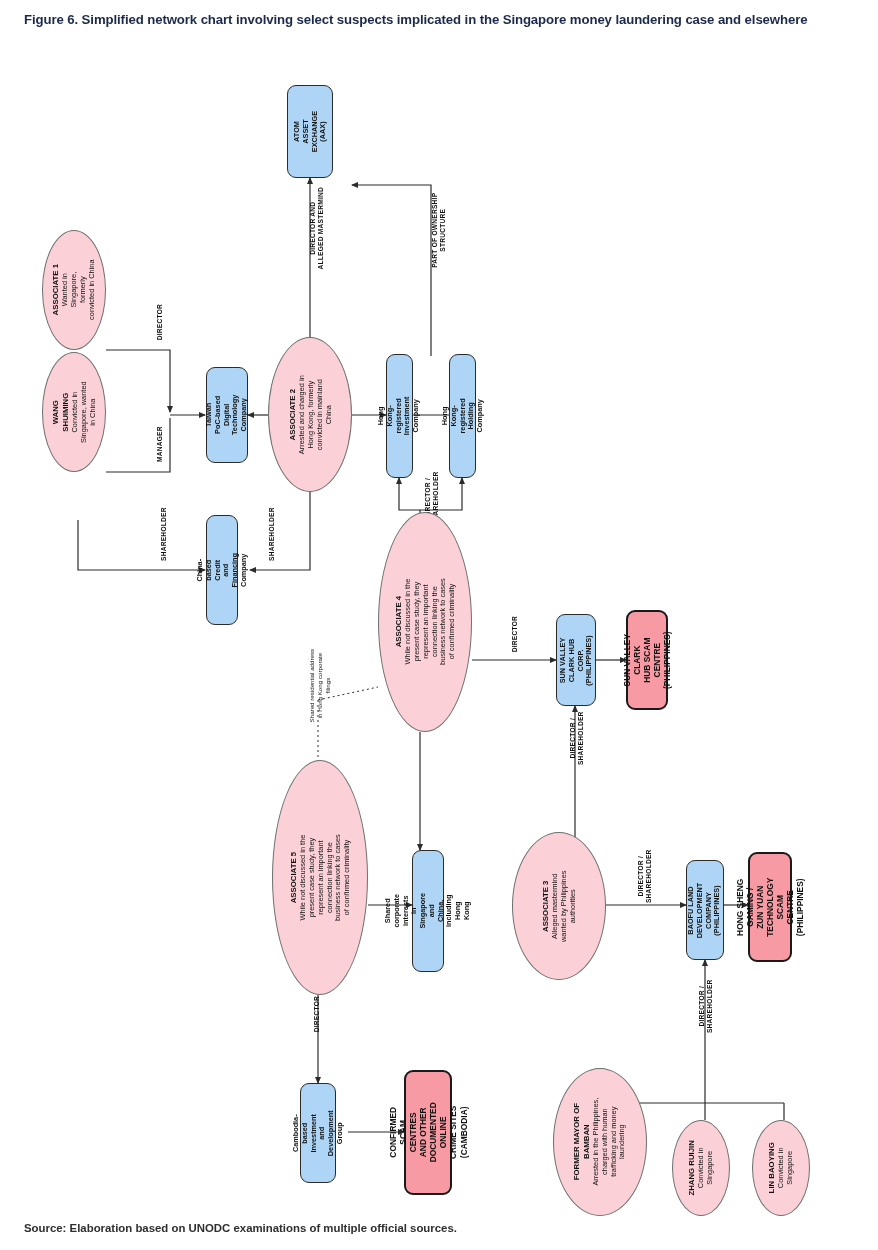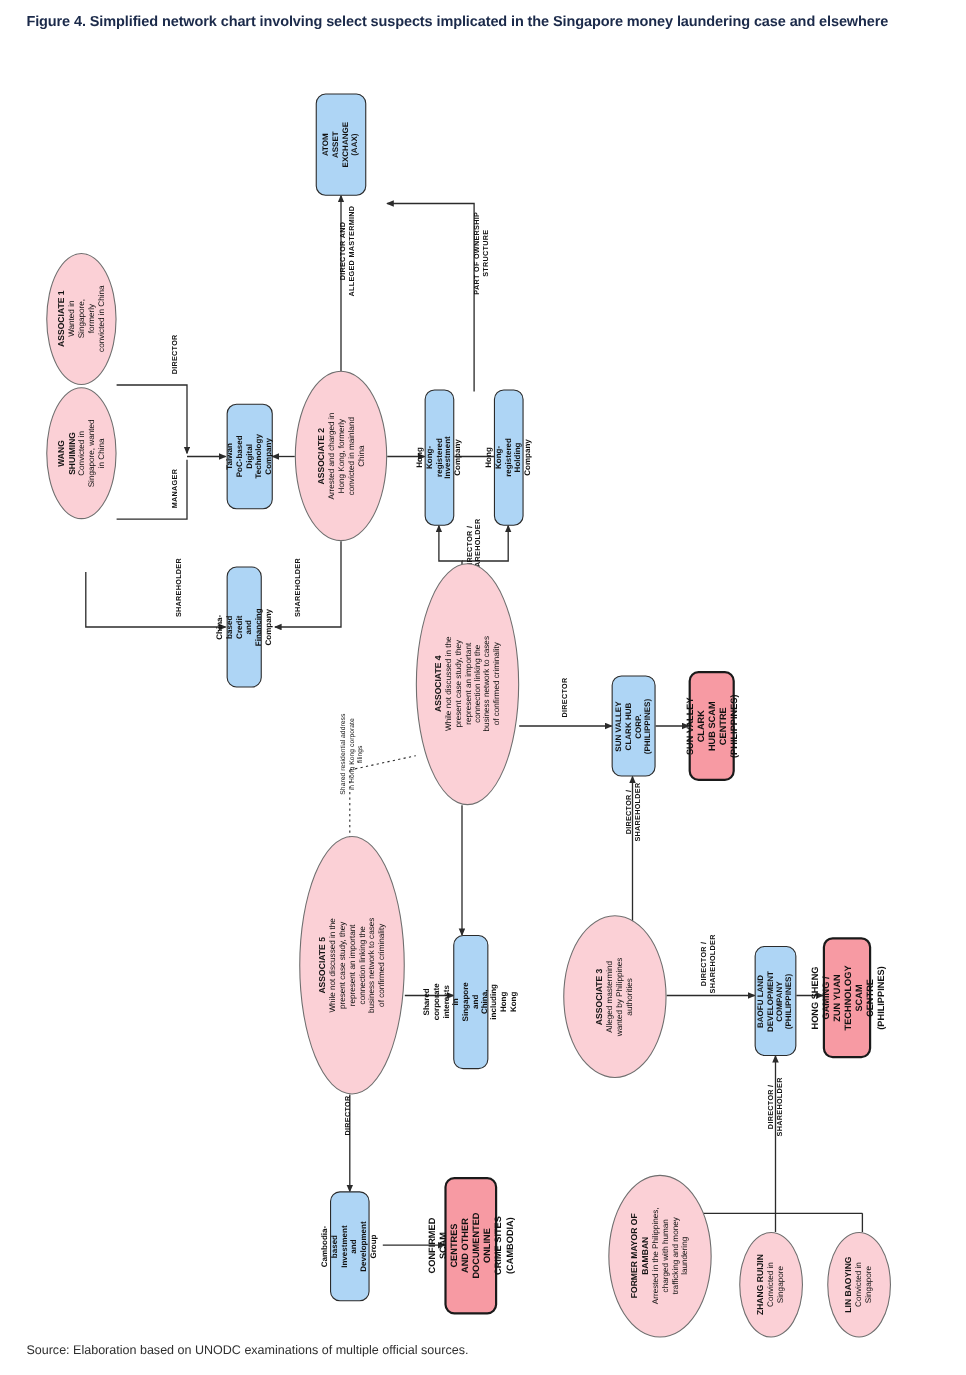--- a/index.html
+++ b/index.html
@@ -8,21 +8,21 @@
        -webkit-font-smoothing:antialiased;}
 
   
   #fig-title{
     position:absolute;left:24px;top:10px;width:836px;
     font-size:13.2px;font-weight:bold;color:#1b2a4a;line-height:1.45;
     letter-spacing:-0.1px;
   }
   #fig-source{
     position:absolute;left:24px;top:1221px;width:836px;
-    font-size:11.4px;color:#2e2e2e;line-height:1.3;
+    font-size:11.4px;color:#2e2e2e;line-height:1.3;font-weight:bold;
   }
 
   
   #canvas{position:absolute;left:0;top:60px;width:878px;height:1150px;}
   #wires{position:absolute;left:0;top:0;width:878px;height:1150px;}
 
   
   .node{position:absolute;box-sizing:border-box;
         display:flex;align-items:center;justify-content:center;}
   .node .lbl{
@@ -54,21 +54,21 @@
     position:absolute;font-size:6.6px;font-weight:bold;color:#111;
     letter-spacing:.25px;line-height:1.25;white-space:pre-line;
     transform-origin:50% 50%;transform:rotate(-90deg);
     text-align:center;
   }
   .elabel.thin{font-weight:normal;letter-spacing:0;}
 </style>
 </head>
 <body>
 
-<div id="fig-title">Figure 4. Simplified network chart involving select suspects implicated in the Singapore money laundering case and elsewhere</div>
+<div id="fig-title">Figure 6. Simplified network chart involving select suspects implicated in the Singapore money laundering case and elsewhere</div>
 
 <div id="canvas">
 
   <svg id="wires" viewBox="0 0 878 1150" xmlns="http://www.w3.org/2000/svg">
     <defs>
       <marker id="ar" markerWidth="7" markerHeight="7" refX="6" refY="3" orient="auto" markerUnits="userSpaceOnUse">
         <path d="M0,0 L7,3 L0,6 z" fill="#2b2b2b"></path>
       </marker>
     </defs>
     <g stroke="#2b2b2b" stroke-width="1.2" fill="none">

